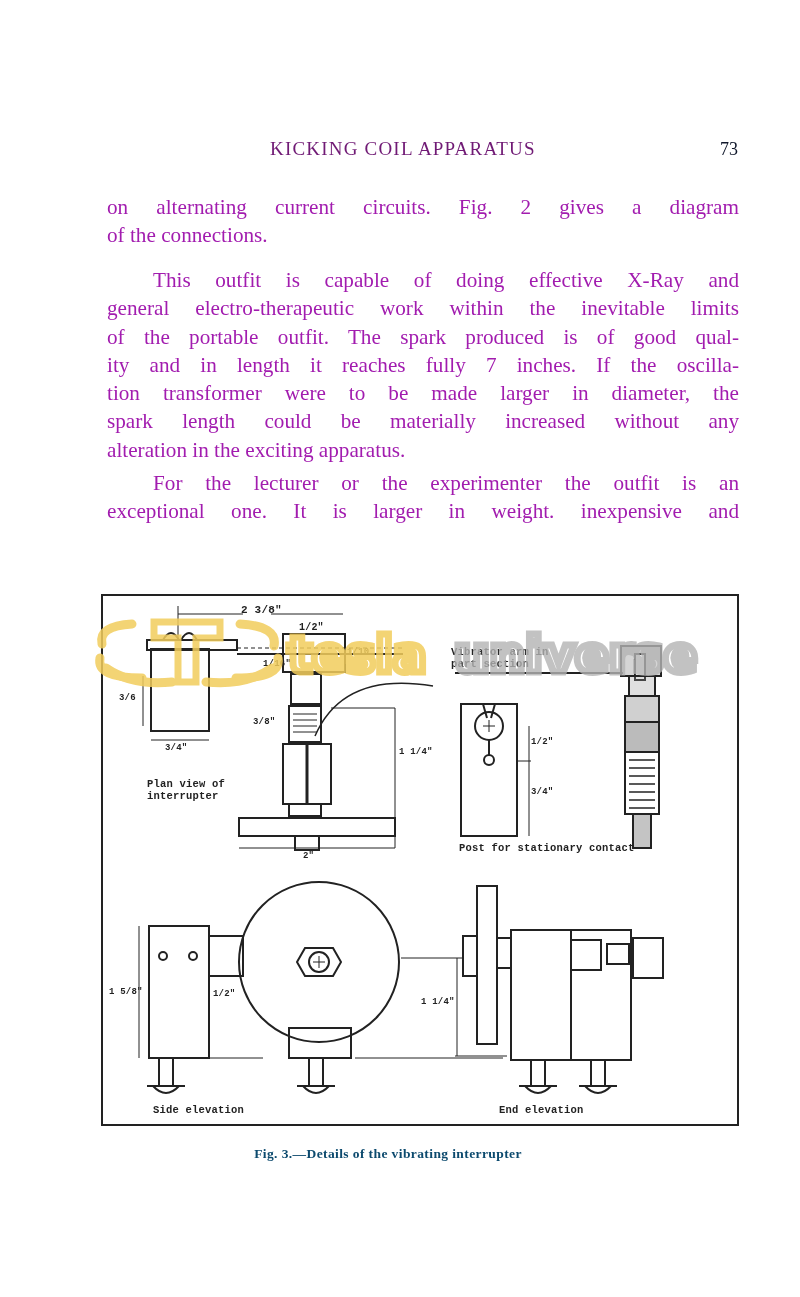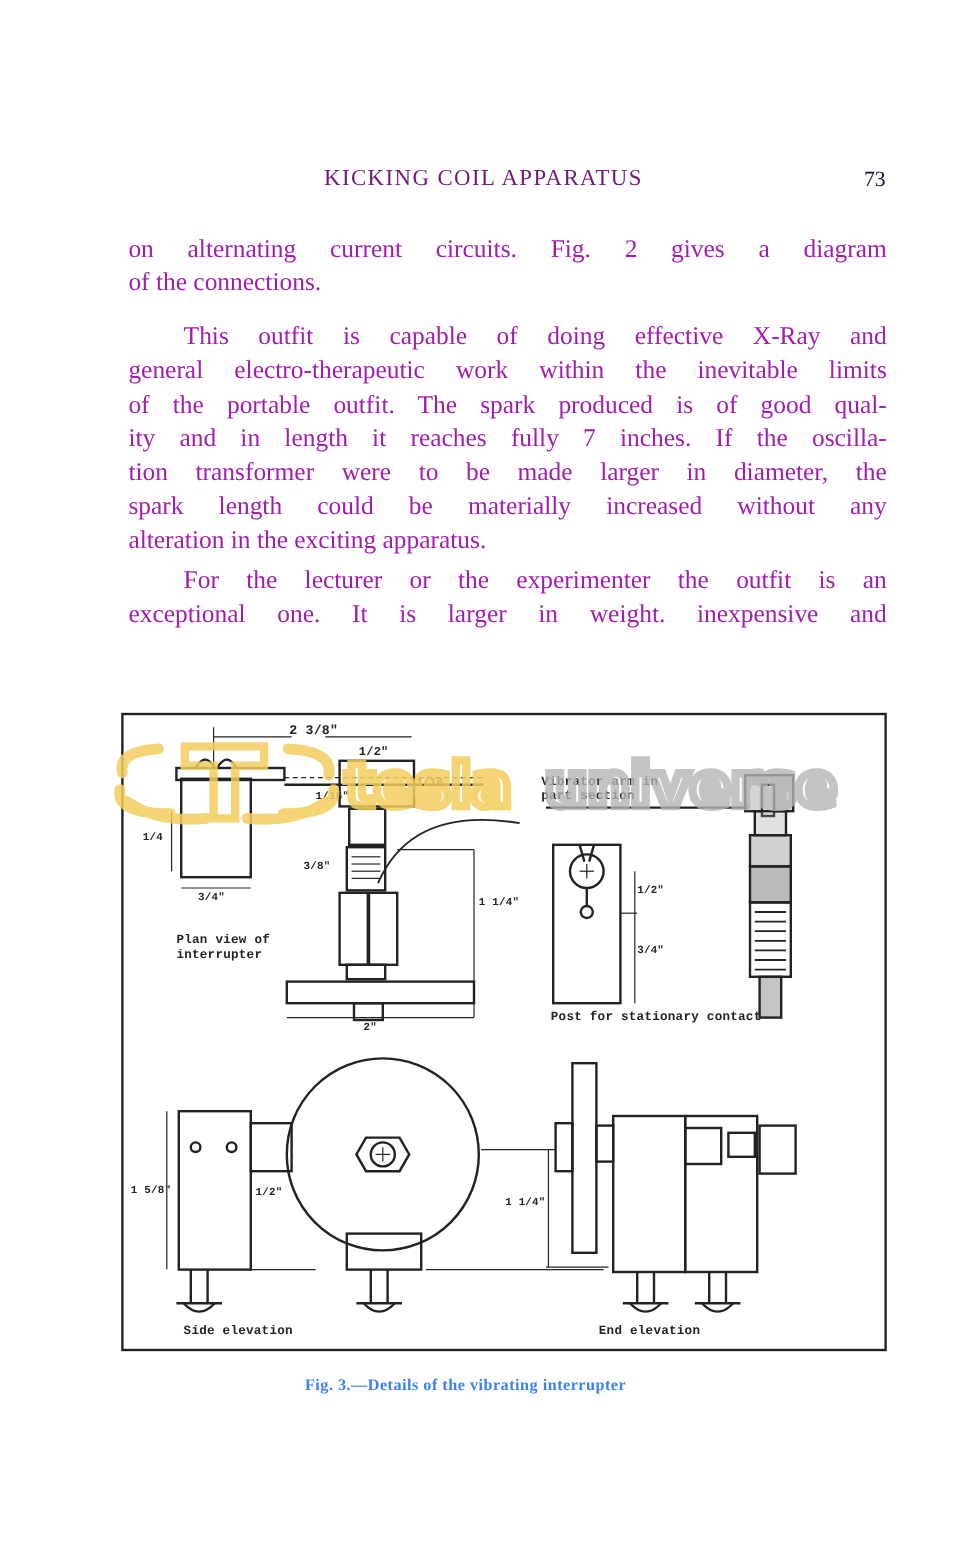--- a/index.html
+++ b/index.html
@@ -31,21 +31,21 @@
       position: absolute; left: 101px; top: 594px; width: 638px; height: 532px;
       border: 2px solid #222; box-sizing: border-box; background: #fff;
     }
     .figure svg { position: absolute; left: 0; top: 0; }
     .fig-label {
       position: absolute; font-family: "Liberation Mono", "DejaVu Sans Mono", monospace;
       font-size: 10.5px; font-weight: bold; color: #222; line-height: 12px; letter-spacing: 0.2px;
     }
     .caption {
       position: absolute; left: 0; width: 776px; top: 1146px; text-align: center;
-      font-size: 13.5px; font-weight: bold; color: #3b82f6; letter-spacing: 0.4px;
+      font-size: 13.5px; font-weight: bold; color: #0c4a6e; letter-spacing: 0.4px;
     }
     .watermark {
       position: absolute; left: 92px; top: 612px; width: 620px; height: 80px; pointer-events: none;
     }
   </style>
 </head>
 <body>
 
 <div class="running-head">
   <span class="title">KICKING COIL APPARATUS</span>
@@ -194,21 +194,21 @@
     <div>part section</div>
   </div>
   <div class="fig-label" style="left:356px; top:246px;">Post for stationary contact</div>
   <div class="fig-label" style="left:50px; top:508px;">Side elevation</div>
   <div class="fig-label" style="left:396px; top:508px;">End elevation</div>
 
   <div class="fig-label" style="left:138px; top:8px; font-size:11px;">2 3/8"</div>
   <div class="fig-label" style="left:196px; top:26px; font-size:10px;">1/2"</div>
   <div class="fig-label" style="left:160px; top:62px; font-size:9px;">1/16"</div>
   <div class="fig-label" style="left:244px; top:50px; font-size:9px;">1/10</div>
-  <div class="fig-label" style="left:16px; top:96px; font-size:9px;">1/4</div>
+  <div class="fig-label" style="left:16px; top:96px; font-size:9px;">3/6</div>
   <div class="fig-label" style="left:62px; top:146px; font-size:9px;">3/4"</div>
   <div class="fig-label" style="left:150px; top:120px; font-size:9px;">3/8"</div>
   <div class="fig-label" style="left:296px; top:150px; font-size:9px;">1 1/4"</div>
   <div class="fig-label" style="left:200px; top:254px; font-size:9px;">2"</div>
   <div class="fig-label" style="left:428px; top:140px; font-size:9px;">1/2"</div>
   <div class="fig-label" style="left:428px; top:190px; font-size:9px;">3/4"</div>
   <div class="fig-label" style="left:6px; top:390px; font-size:9px;">1 5/8"</div>
   <div class="fig-label" style="left:110px; top:392px; font-size:9px;">1/2"</div>
   <div class="fig-label" style="left:318px; top:400px; font-size:9px;">1 1/4"</div>
 </div>

